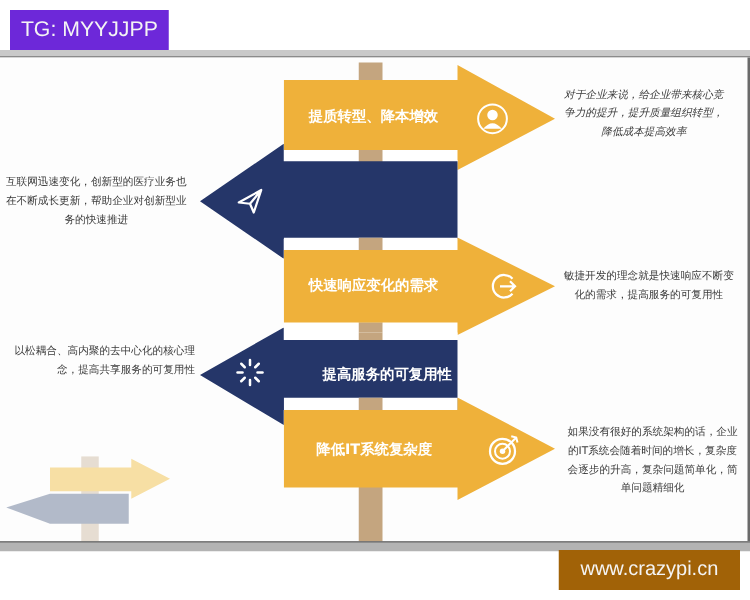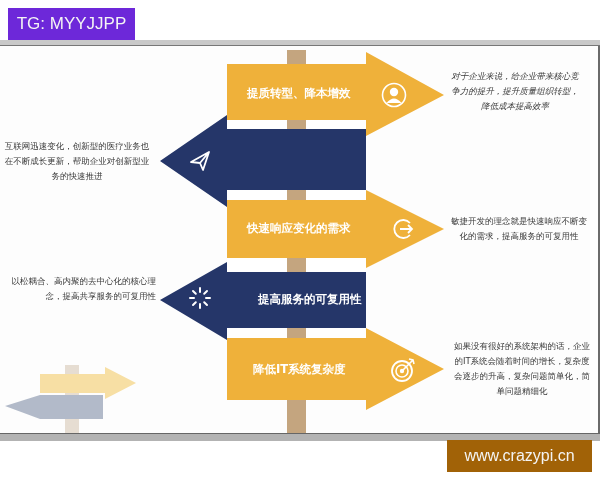--- a/index.html
+++ b/index.html
@@ -99,21 +99,21 @@
         <line x1="18" y1="12" x2="22" y2="12"></line>
       <line x1="5" y1="5" x2="7.8" y2="7.8"></line>
         <line x1="16.2" y1="16.2" x2="19" y2="19"></line>
       <line x1="5" y1="19" x2="7.8" y2="16.2"></line>
         <line x1="16.2" y1="7.8" x2="19" y2="5"></line>
     </svg>
   </div>
 </div>
 <div class="desc" style="left:6px;top:274px;width:150px;text-align:right;">以松耦合、高内聚的去中心化的核心理念，提高共享服务的可复用性</div>
 
-<div class="sign" style="left:227px;top:328px;width:220px;height:85px;padding-left:40px;">
+<div class="sign" style="left:227px;top:318px;width:220px;height:85px;padding-left:40px;">
   <svg width="220" height="85">
     <rect x="0" y="0" width="139" height="10" fill="#ffffff"></rect>
     <rect x="60" y="0" width="19" height="10" fill="#c4a57f"></rect>
     <polygon points="0,10 139,10 139,0 217,41 139,82 139,72 0,72" fill="#efb13a"></polygon>
   </svg>
   <div class="sign-label" style="left:26px;top:34px;">降低IT系统复杂度</div>
   <div class="sign-icon" style="left:162px;top:28px;">
     <svg width="28" height="28" viewBox="0 0 28 28">
         <circle cx="13" cy="15" r="10" fill="none" stroke="#fff" stroke-width="1.8"></circle>
         <circle cx="13" cy="15" r="6" fill="none" stroke="#fff" stroke-width="1.6"></circle>

